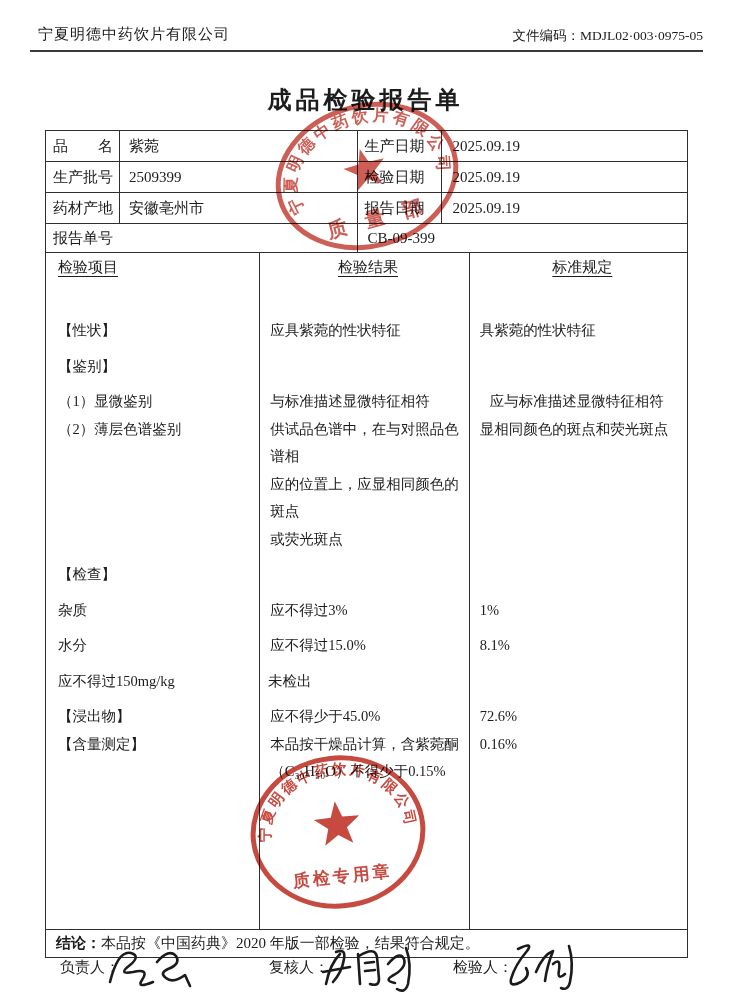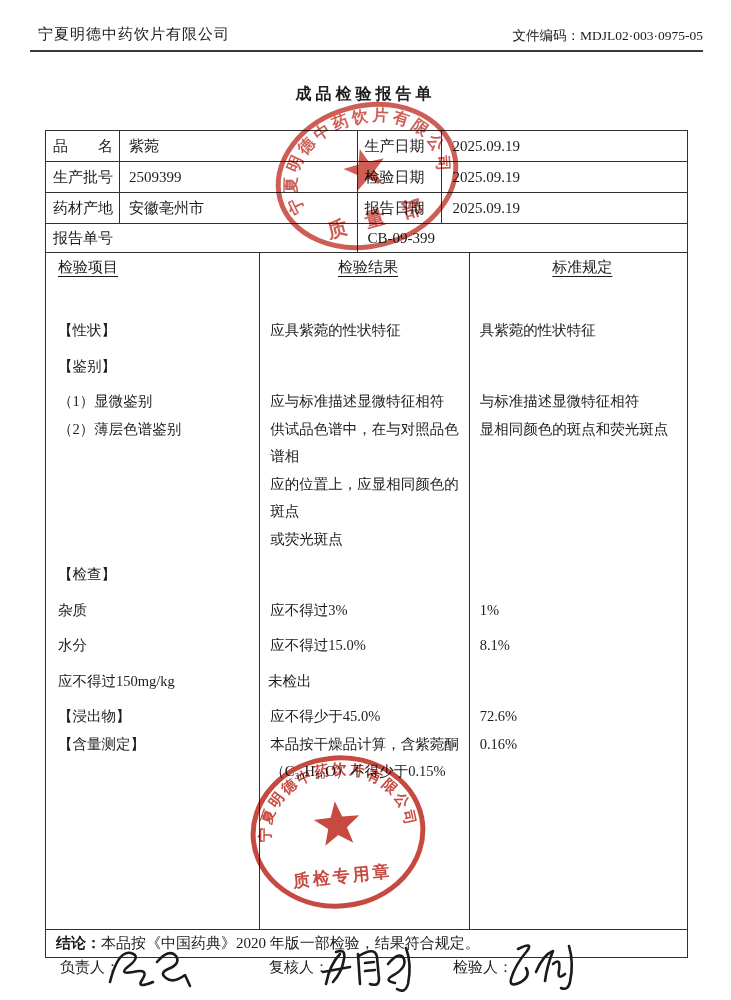--- a/index.html
+++ b/index.html
@@ -6,21 +6,21 @@
   body{
     width:731px;height:1000px;position:relative;background:#ffffff;
     font-family:"Liberation Serif","DejaVu Serif",serif;
     color:#1c1c1c;overflow:hidden;
   }
   .abs{position:absolute;}
   
   .company{left:38px;top:25px;font-size:15px;letter-spacing:1px;}
   .doccode{right:28px;top:27px;font-size:13.5px;}
   .header-rule{left:30px;top:50px;width:673px;height:2px;background:#3a3a3a;}
-  .page-title{left:0;top:84px;width:731px;text-align:center;font-size:16px;font-weight:bold;letter-spacing:4px;}
+  .page-title{left:0;top:84px;width:731px;text-align:center;font-size:24px;font-weight:bold;letter-spacing:4px;}
   
   .info-table{left:45px;top:130px;width:643px;border:1px solid #2f2f2f;box-sizing:border-box;background:transparent;}
   .ir{display:flex;border-bottom:1px solid #2f2f2f;box-sizing:border-box;}
   .ir:last-child{border-bottom:none;}
   .ic{box-sizing:border-box;padding-left:7px;display:flex;align-items:center;font-size:15px;border-right:1px solid #2f2f2f;overflow:hidden;white-space:nowrap;}
   .c1{width:74px;}
   .c2{width:238px;padding-left:9px;}
   .c3{width:85px;}
   .c4{width:245px;border-right:none;padding-left:10px;}
   .c12{width:312px;}
@@ -106,22 +106,22 @@
       <div class="mc std">应具紫菀的性状特征</div>
       <div class="mc res">具紫菀的性状特征</div>
     </div>
     <div class="mr r1">
       <div class="mc item">【鉴别】</div>
       <div class="mc std"></div>
       <div class="mc res"></div>
     </div>
     <div class="mr r1">
       <div class="mc item">（1）显微鉴别</div>
+      <div class="mc res">与标准描述显微特征相符</div>
       <div class="mc std">应与标准描述显微特征相符</div>
-      <div class="mc res">与标准描述显微特征相符</div>
     </div>
     <div class="mr r3">
       <div class="mc item">（2）薄层色谱鉴别</div>
       <div class="mc std">供试品色谱中，在与对照品色谱相
 应的位置上，应显相同颜色的斑点
 或荧光斑点</div>
       <div class="mc res">显相同颜色的斑点和荧光斑点</div>
     </div>
     <div class="mr r1">
       <div class="mc item">【检查】</div>

